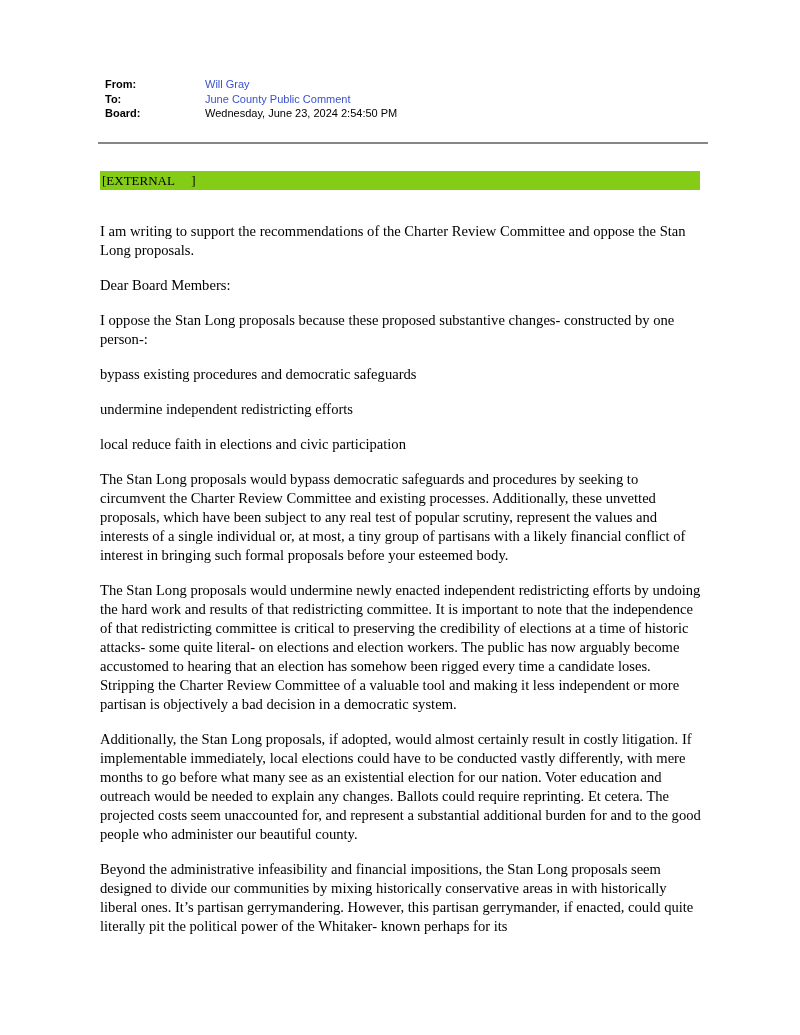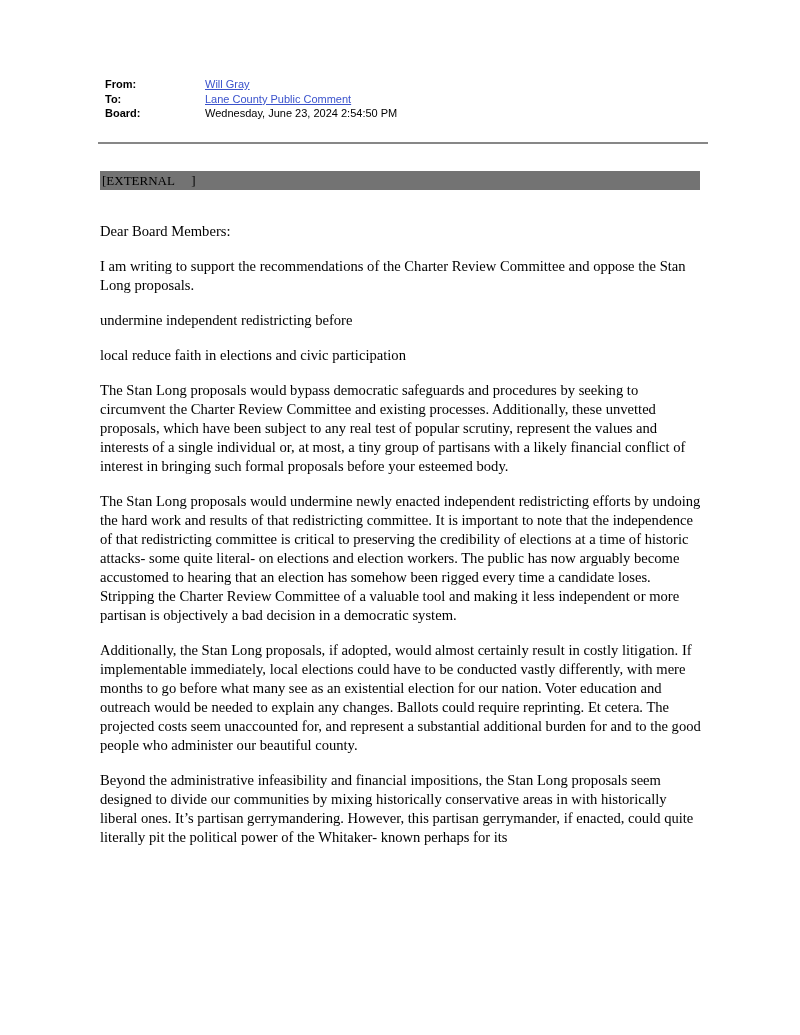--- a/index.html
+++ b/index.html
@@ -31,42 +31,41 @@
   .header-label {
     width: 100px;
     flex: 0 0 100px;
     font-weight: bold;
   }
   .header-value {
     flex: 1;
   }
   a.header-link {
     color: #3a52cc;
-    text-decoration: underline;
     cursor: pointer;
   }
   
   .header-divider {
     position: absolute;
     top: 142px;
     left: 98px;
     width: 610px;
     height: 0;
     border: none;
     border-top: 2px solid #878787;
     margin: 0;
   }
   
   .external-banner {
     position: absolute;
     top: 171px;
     left: 100px;
     width: 598px;
     height: 19px;
-    background: #737373;
+    background: #84cc16;
     color: #000000;
     font-family: "Liberation Serif", serif;
     font-size: 13px;
     line-height: 19px;
     padding-left: 2px;
     white-space: pre;
   }
   
   .body-text {
     position: absolute;
@@ -87,36 +86,38 @@
 
 <div class="page">
 
   <div class="header-block">
     <div class="header-row">
       <span class="header-label">From:</span>
       <span class="header-value"><a class="header-link">Will Gray</a></span>
     </div>
     <div class="header-row">
       <span class="header-label">To:</span>
-      <span class="header-value"><a class="header-link">Lane County Public Comment</a></span>
+      <span class="header-value"><a class="header-link">June County Public Comment</a></span>
     </div>
     <div class="header-row">
       <span class="header-label">Board:</span>
       <span class="header-value">Wednesday, June 23, 2024 2:54:50 PM</span>
     </div>
   </div>
 
   <hr class="header-divider">
 
   <div class="external-banner">[EXTERNAL&nbsp;&nbsp;&nbsp;&nbsp;&nbsp;]</div>
 
   <div class="body-text">
+    <p>I am writing to support the recommendations of the Charter Review Committee and oppose the Stan Long proposals.</p>
     <p>Dear Board Members:</p>
-    <p>I am writing to support the recommendations of the Charter Review Committee and oppose the Stan Long proposals.</p>
-    <p>undermine independent redistricting before</p>
+    <p>I oppose the Stan Long proposals because these proposed substantive changes- constructed by one person-:</p>
+    <p>bypass existing procedures and democratic safeguards</p>
+    <p>undermine independent redistricting efforts</p>
     <p>local reduce faith in elections and civic participation</p>
     <p>The Stan Long proposals would bypass democratic safeguards and procedures by seeking to circumvent the Charter Review Committee and existing processes. Additionally, these unvetted proposals, which have been subject to any real test of popular scrutiny, represent the values and interests of a single individual or, at most, a tiny group of partisans with a likely financial conflict of interest in bringing such formal proposals before your esteemed body.</p>
     <p>The Stan Long proposals would undermine newly enacted independent redistricting efforts by undoing the hard work and results of that redistricting committee. It is important to note that the independence of that redistricting committee is critical to preserving the credibility of elections at a time of historic attacks- some quite literal- on elections and election workers. The public has now arguably become accustomed to hearing that an election has somehow been rigged every time a candidate loses. Stripping the Charter Review Committee of a valuable tool and making it less independent or more partisan is objectively a bad decision in a democratic system.</p>
     <p>Additionally, the Stan Long proposals, if adopted, would almost certainly result in costly litigation. If implementable immediately, local elections could have to be conducted vastly differently, with mere months to go before what many see as an existential election for our nation. Voter education and outreach would be needed to explain any changes. Ballots could require reprinting. Et cetera. The projected costs seem unaccounted for, and represent a substantial additional burden for and to the good people who administer our beautiful county.</p>
     <p>Beyond the administrative infeasibility and financial impositions, the Stan Long proposals seem designed to divide our communities by mixing historically conservative areas in with historically liberal ones. It’s partisan gerrymandering. However, this partisan gerrymander, if enacted, could quite literally pit the political power of the Whitaker- known perhaps for its</p>
   </div>
 
 </div>
 
 </body></html>

